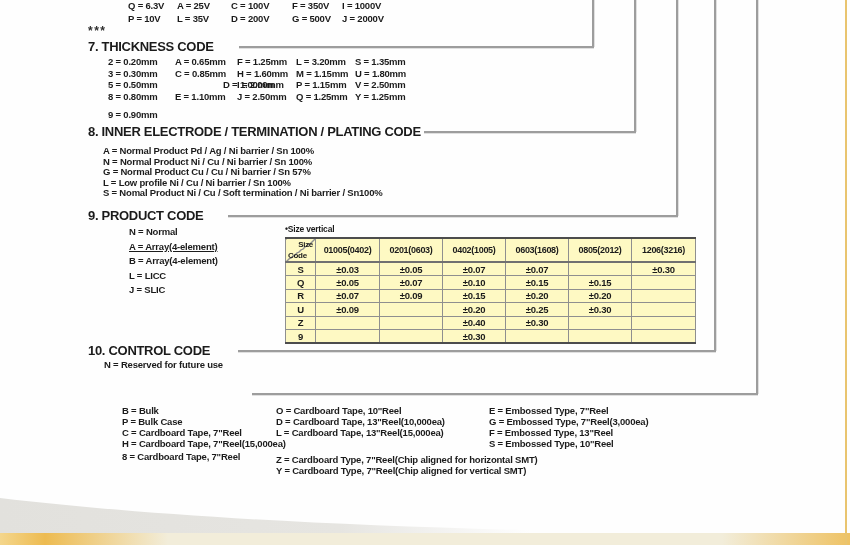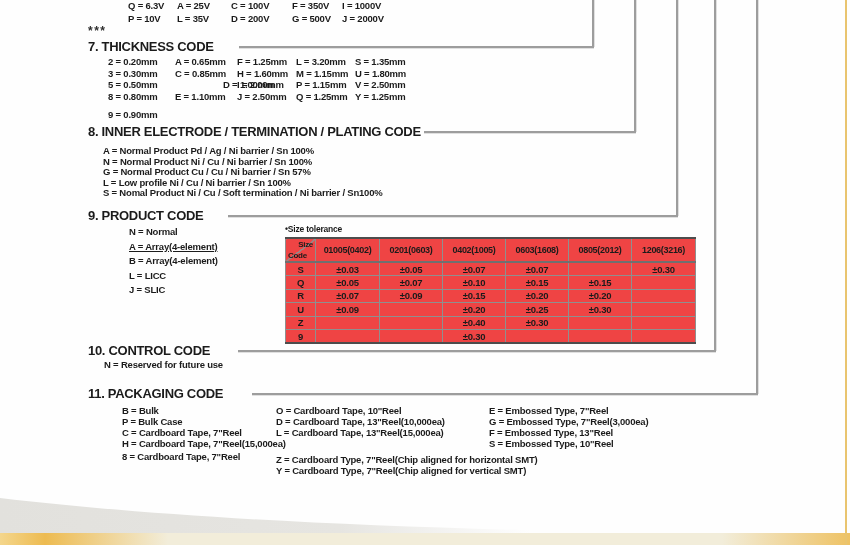--- a/index.html
+++ b/index.html
@@ -6,21 +6,21 @@
   .page{position:relative;width:850px;height:545px;background:#fefefe;overflow:hidden;
         font-family:"Liberation Sans","DejaVu Sans",sans-serif;color:#1b1b1b}
   .abs{position:absolute}
   .item{position:absolute;font-size:9.5px;font-weight:600;letter-spacing:-0.2px;white-space:nowrap;line-height:10px}
   .heading{position:absolute;font-size:13px;font-weight:700;letter-spacing:-0.3px;white-space:nowrap;line-height:14px}
   .stars{position:absolute;font-size:12px;font-weight:700;letter-spacing:1.5px;color:#2e2e2e;line-height:10px}
   .hline{position:absolute;height:2px;background:#9d9d9d;box-shadow:0 1px 0 rgba(170,170,170,.35)}
   .vline{position:absolute;width:2px;background:#9d9d9d;box-shadow:1px 0 0 rgba(170,170,170,.35)}
   .tbl-label{position:absolute;font-size:8.5px;font-weight:600;letter-spacing:-0.2px;white-space:nowrap}
   #tol-wrap{position:absolute;left:285px;top:237px}
-  table.tol{border-collapse:collapse;table-layout:fixed;background:#ef4444;
+  table.tol{border-collapse:collapse;table-layout:fixed;background:#fef9c3;
             border-top:2px solid #4d4d4d;border-bottom:2px solid #4d4d4d;
             border-left:1px solid #8f8f8f;border-right:1px solid #8f8f8f}
   table.tol th,table.tol td{border:1px solid #8f8f8f;text-align:center;padding:0;white-space:nowrap;overflow:hidden}
   table.tol thead th{height:22px;font-size:9px;font-weight:600;letter-spacing:-0.3px;border-bottom:2px solid #707070}
   table.tol tbody td{height:12.4px;font-size:9.5px;font-weight:600;letter-spacing:-0.2px}
   th.corner{position:relative;background-image:linear-gradient(to bottom right,transparent 48.5%,#8f8f8f 48.5%,#8f8f8f 52.5%,transparent 52.5%)}
   th.corner .sz{position:absolute;top:1px;right:2px;font-size:8px;font-weight:600}
   th.corner .cd{position:absolute;bottom:1px;left:2px;font-size:8px;font-weight:600}
   .band{position:absolute;left:0;top:533px;width:850px;height:12px;background:#f2edda}
   .band-l{position:absolute;left:0;top:0;width:170px;height:12px;
@@ -40,21 +40,21 @@
   <div class="hline" style="left:239px;top:46px;width:355px"></div>
   <div class="vline" style="left:592px;top:0;height:47px"></div>
 
   <div class="heading" style="left:88px;top:125px">8. INNER ELECTRODE / TERMINATION / PLATING CODE</div>
   <div class="hline" style="left:424px;top:131px;width:212px"></div>
   <div class="vline" style="left:634px;top:0;height:132px"></div>
 
   <div class="heading" style="left:88px;top:209px">9. PRODUCT CODE</div>
   <div class="hline" style="left:228px;top:215px;width:450px"></div>
   <div class="vline" style="left:676px;top:0;height:216px"></div>
-  <div class="tbl-label" style="left:285px;top:224px">•Size tolerance</div>
+  <div class="tbl-label" style="left:285px;top:224px">•Size vertical</div>
   <div id="tol-wrap">
       <table class="tol">
         <colgroup>
           <col style="width: 30px;">
           <col style="width: 64px;">
           <col style="width: 63px;">
           <col style="width: 63px;">
           <col style="width: 63px;">
           <col style="width: 63px;">
           <col style="width: 64px;">
@@ -130,21 +130,20 @@
           </tr>
         </tbody>
       </table>
     </div>
 
   <div class="heading" style="left:88px;top:344px">10. CONTROL CODE</div>
   <div class="hline" style="left:238px;top:350px;width:478px"></div>
   <div class="vline" style="left:714px;top:0;height:351px"></div>
   <div class="item" style="left:104px;top:360px">N = Reserved for future use</div>
 
-  <div class="heading" style="left:88px;top:387px">11. PACKAGING CODE</div>
   <div class="hline" style="left:252px;top:393px;width:506px"></div>
   <div class="vline" style="left:756px;top:0;height:394px"></div>
 
   <svg class="abs" style="left:0;top:490px" width="850" height="43" viewBox="0 0 850 43">
     <defs>
       <linearGradient id="swg" x1="0" y1="0" x2="1" y2="0">
         <stop offset="0" stop-color="#e2e1dd"></stop>
         <stop offset="0.5" stop-color="#e6e5e1"></stop>
         <stop offset="0.78" stop-color="#e6e5e1" stop-opacity="0"></stop>
       </linearGradient>

